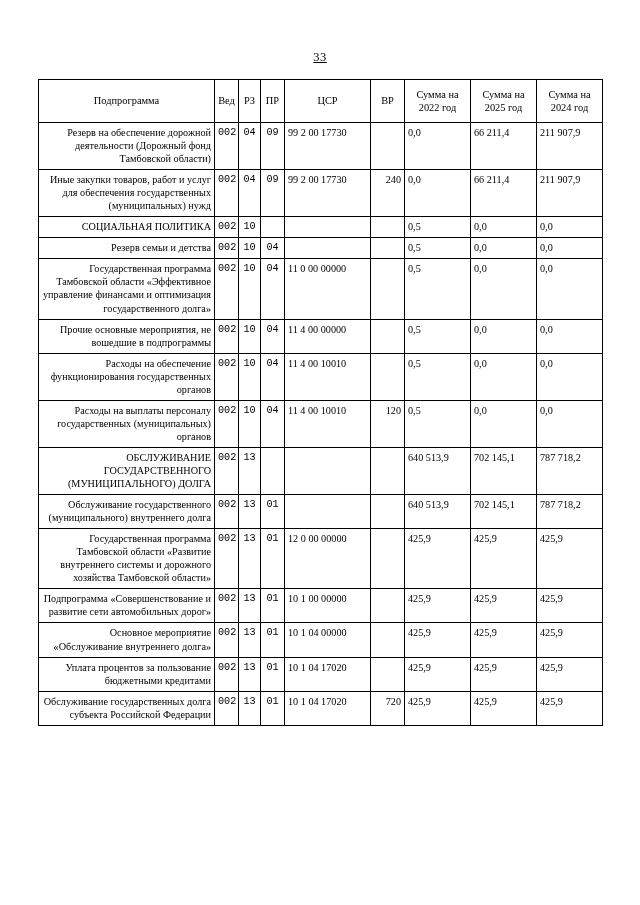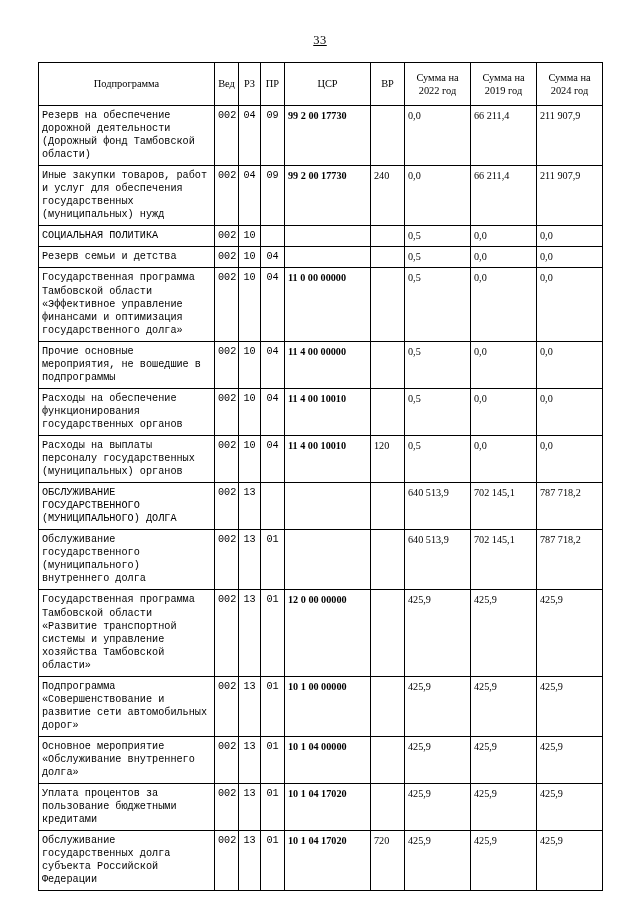--- a/index.html
+++ b/index.html
@@ -16,21 +16,21 @@
   }
   .page {
     width: 640px;
     height: 905px;
     position: relative;
     box-sizing: border-box;
   }
   .page-number {
     text-align: center;
     font-size: 12.5px;
-    padding-top: 33px;
+    padding-top: 50px;
     letter-spacing: 0.5px;
     text-decoration: underline;
   }
   .table-wrap {
     margin: 14px 38px 0 38px;
   }
   table.budget {
     border-collapse: collapse;
     width: 564px;
     table-layout: fixed;
@@ -52,24 +52,24 @@
     height: 32px;
   }
   .col-name   { width: 176px; }
   .col-ved    { width: 24px; }
   .col-rz     { width: 22px; }
   .col-pr     { width: 24px; }
   .col-csr    { width: 86px; }
   .col-vr     { width: 34px; }
   .col-sum    { width: 66px; }
 
-  td.c-name { text-align: left; font-family: Liberation Mono, monospace; }
+  td.c-name { text-align: right; }
   td.c-code { text-align: center; white-space: nowrap; font-family: Liberation Mono, monospace; }
-  td.c-csr  { text-align: left; padding-left: 5px; white-space: nowrap; font-weight: bold; }
-  td.c-vr   { text-align: left; }
+  td.c-csr  { text-align: left; padding-left: 5px; white-space: nowrap; }
+  td.c-vr   { text-align: right; }
   td.c-sum  { padding-right: 5px; white-space: nowrap; }
 
   .hdr-two-line { display: block; }
 </style>
 </head>
 <body>
 
 <div class="page">
 
   <div class="page-number">33</div>
@@ -94,21 +94,21 @@
           <th>РЗ</th>
           <th>ПР</th>
           <th>ЦСР</th>
           <th>ВР</th>
           <th>
             <span class="hdr-two-line">Сумма на</span>
             <span class="hdr-two-line">2022 год</span>
           </th>
           <th>
             <span class="hdr-two-line">Сумма на</span>
-            <span class="hdr-two-line">2019 год</span>
+            <span class="hdr-two-line">2025 год</span>
           </th>
           <th>
             <span class="hdr-two-line">Сумма на</span>
             <span class="hdr-two-line">2024 год</span>
           </th>
         </tr>
       </thead>
       <tbody id="table-body">
           <tr>
             <td class="c-name">Резерв на обеспечение дорожной деятельности (Дорожный фонд Тамбовской области)</td>
@@ -214,21 +214,21 @@
             <td class="c-code">002</td>
             <td class="c-code">13</td>
             <td class="c-code">01</td>
             <td class="c-csr"></td>
             <td class="c-vr"></td>
             <td class="c-sum">640 513,9</td>
             <td class="c-sum">702 145,1</td>
             <td class="c-sum">787 718,2</td>
           </tr>
           <tr>
-            <td class="c-name">Государственная программа Тамбовской области «Развитие транспортной системы и управление хозяйства Тамбовской области»</td>
+            <td class="c-name">Государственная программа Тамбовской области «Развитие внутреннего системы и дорожного хозяйства Тамбовской области»</td>
             <td class="c-code">002</td>
             <td class="c-code">13</td>
             <td class="c-code">01</td>
             <td class="c-csr">12 0 00 00000</td>
             <td class="c-vr"></td>
             <td class="c-sum">425,9</td>
             <td class="c-sum">425,9</td>
             <td class="c-sum">425,9</td>
           </tr>
           <tr>

